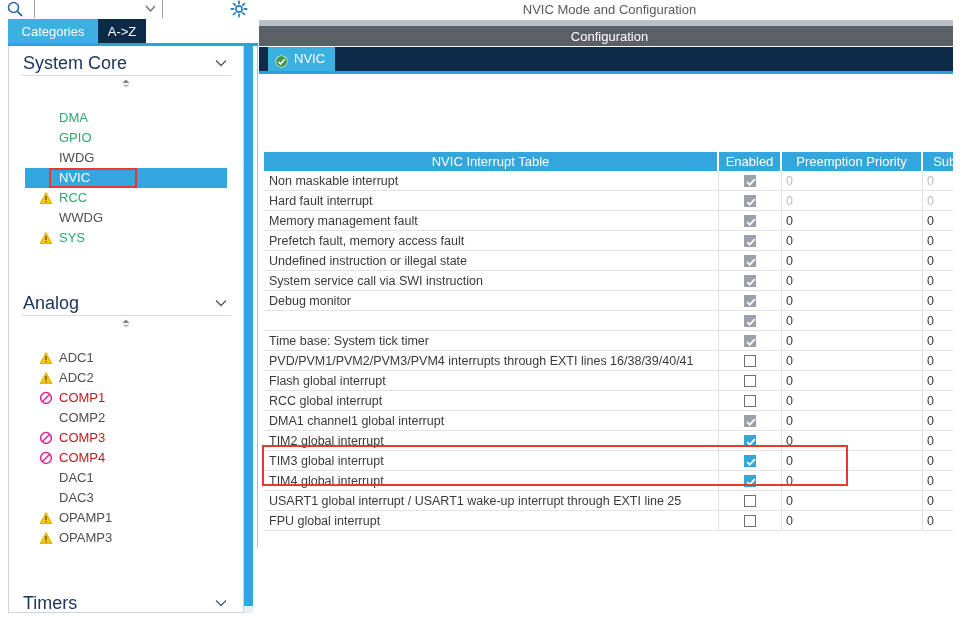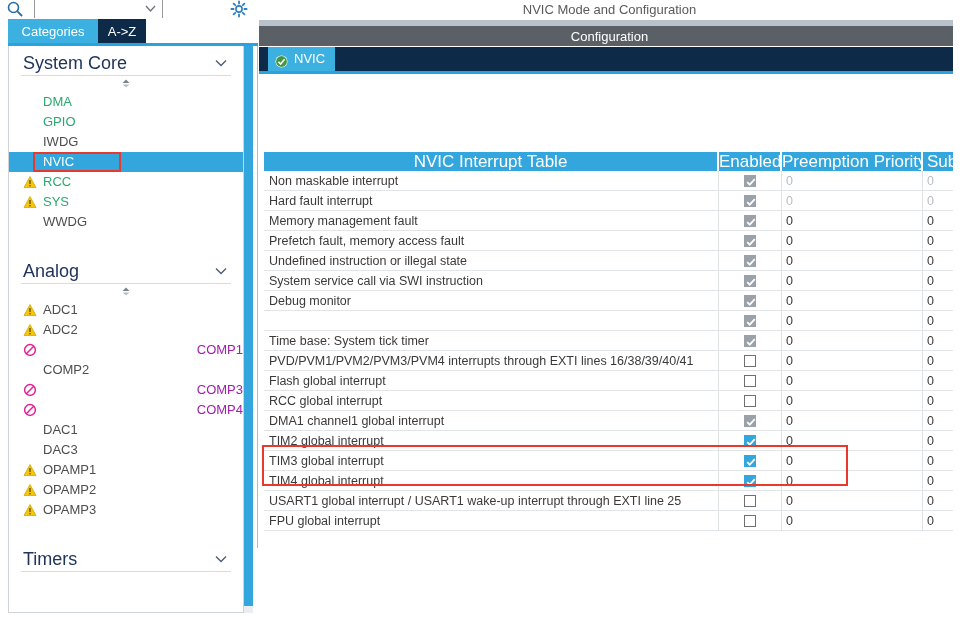--- a/index.html
+++ b/index.html
@@ -99,32 +99,32 @@
     position: absolute; right: 4px; top: 10px;
     width: 12px; height: 8px;
   }
   .section-spinner {
     position: relative;
     height: 16px;
   }
   .section-spinner svg {
     position: absolute; left: 50%; margin-left: -6px; top: 2px;
   }
-  .item-list { margin: 0; padding: 0; list-style: none; }
+  .item-list { margin: 16px; padding: 0; list-style: none; }
   .item {
     position: relative;
     height: 20px;
     line-height: 20px;
     padding-left: 34px;
     font-size: 13px;
     color: #4e4e4e;
     white-space: nowrap;
   }
   .item.green { color: #2aa96e; }
-  .item.magenta { color: #a21caf; text-align: right; }
+  .item.magenta { color: #b91c1c; }
   .item.selected {
     background: #33a7dd;
     color: #ffffff;
   }
   .item .item-icon {
     position: absolute; left: 14px; top: 3px;
     width: 14px; height: 14px;
   }
   #nvic-redbox {
     position: absolute;
@@ -288,21 +288,21 @@
   #table-header {
     position: relative;
     height: 19px;
     width: 696px;
   }
   .th {
     position: absolute; top: 0; height: 19px;
     line-height: 19px;
     background: #33a7dd;
     color: #ffffff;
-    font-size: 17px;
+    font-size: 13px;
     text-align: center;
     white-space: nowrap;
     overflow: hidden;
   }
   #th-name  { left: 0px;   width: 453px; }
   #th-enabled { left: 455px; width: 61px; }
   #th-preempt { left: 518px; width: 139px; }
   #th-sub     { left: 659px; width: 60px; }
 
   #table-body {
@@ -452,31 +452,31 @@
         </li>
         <li class="item green">
           <span class="item-icon">
             <svg width="14" height="14" viewBox="0 0 14 14">
               <polygon points="7,1.5 13,12.5 1,12.5" fill="#f2c60f" stroke="#d6a900" stroke-width="0.8"></polygon>
               <rect x="6.3" y="5" width="1.4" height="4" fill="#6a5400"></rect>
               <rect x="6.3" y="10" width="1.4" height="1.3" fill="#6a5400"></rect>
             </svg>
           </span>
           <span>RCC</span></li>
+        <li class="item">
+          <span>WWDG</span></li>
         <li class="item green">
           <span class="item-icon">
             <svg width="14" height="14" viewBox="0 0 14 14">
               <polygon points="7,1.5 13,12.5 1,12.5" fill="#f2c60f" stroke="#d6a900" stroke-width="0.8"></polygon>
               <rect x="6.3" y="5" width="1.4" height="4" fill="#6a5400"></rect>
               <rect x="6.3" y="10" width="1.4" height="1.3" fill="#6a5400"></rect>
             </svg>
           </span>
           <span>SYS</span></li>
-        <li class="item">
-          <span>WWDG</span></li>
       </ul>
 
       <div class="section-gap"></div>
 
       <div class="section-header">
         <span class="sh-label">Analog</span>
         <span class="sh-chevron">
           <svg width="12" height="8" viewBox="0 0 12 8">
             <polyline points="1,1.5 6,6.5 11,1.5" fill="none" stroke="#4c5a70" stroke-width="1.3"></polyline>
           </svg>
@@ -547,29 +547,20 @@
           </span>
           <span>OPAMP1</span></li>
         <li class="item">
           <span class="item-icon">
             <svg width="14" height="14" viewBox="0 0 14 14">
                 <polygon points="7,1.5 13,12.5 1,12.5" fill="#f2c60f" stroke="#d6a900" stroke-width="0.8"></polygon>
                 <rect x="6.3" y="5" width="1.4" height="4" fill="#6a5400"></rect>
                 <rect x="6.3" y="10" width="1.4" height="1.3" fill="#6a5400"></rect>
               </svg>
           </span>
-          <span>OPAMP2</span></li>
-        <li class="item">
-          <span class="item-icon">
-            <svg width="14" height="14" viewBox="0 0 14 14">
-                <polygon points="7,1.5 13,12.5 1,12.5" fill="#f2c60f" stroke="#d6a900" stroke-width="0.8"></polygon>
-                <rect x="6.3" y="5" width="1.4" height="4" fill="#6a5400"></rect>
-                <rect x="6.3" y="10" width="1.4" height="1.3" fill="#6a5400"></rect>
-              </svg>
-          </span>
           <span>OPAMP3</span></li>
       </ul>
 
       <div class="section-gap"></div>
 
       <div class="section-header">
         <span class="sh-label">Timers</span>
         <span class="sh-chevron">
           <svg width="12" height="8" viewBox="0 0 12 8">
             <polyline points="1,1.5 6,6.5 11,1.5" fill="none" stroke="#4c5a70" stroke-width="1.3"></polyline>

